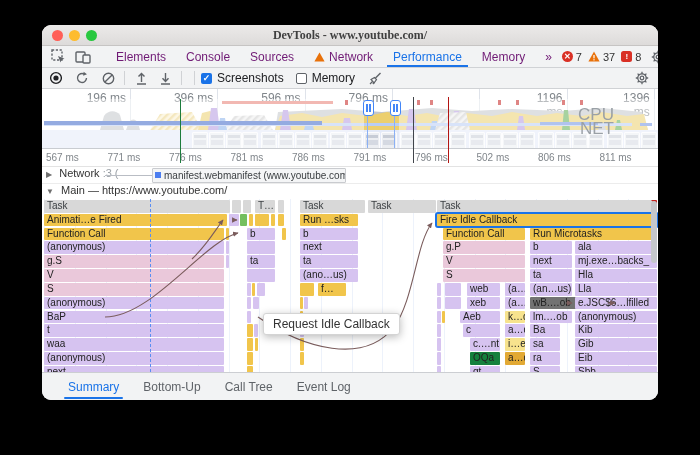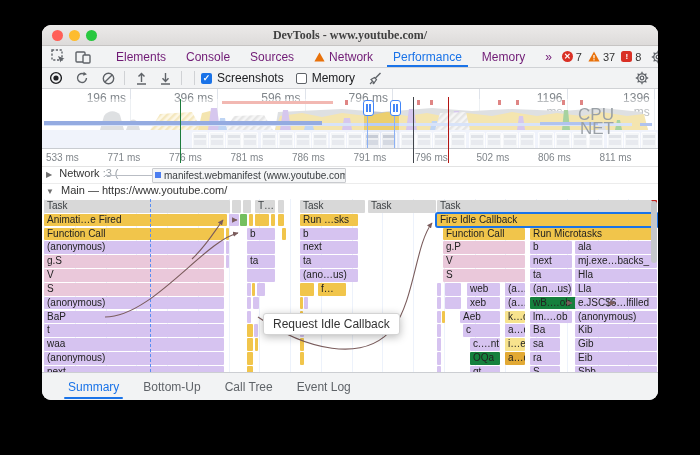--- a/index.html
+++ b/index.html
@@ -426,21 +426,21 @@
           <b></b>
           <b></b>
         </div>
   </div>
 
   <div class="marker" style="left:138px;top:74px;height:64px;background:#1c7c3c;"></div>
   <div class="marker" style="left:371px;top:72px;height:66px;background:#41454b;"></div>
   <div class="marker" style="left:406px;top:72px;height:66px;background:#b31412;"></div>
 
   <div id="ruler">
-        <span class="r-tick" style="left: 4px;">533 ms</span>
+        <span class="r-tick" style="left: 4px;">567 ms</span>
         <span class="r-tick" style="left: 65.5px;">771 ms</span>
         <span class="r-tick" style="left: 127px;">776 ms</span>
         <span class="r-tick" style="left: 188.5px;">781 ms</span>
         <span class="r-tick" style="left: 250px;">786 ms</span>
         <span class="r-tick" style="left: 311.5px;">791 ms</span>
         <span class="r-tick" style="left: 373px;">796 ms</span>
         <span class="r-tick" style="left: 434.5px;">502 ms</span>
         <span class="r-tick" style="left: 496px;">806 ms</span>
         <span class="r-tick" style="left: 557.5px;">811 ms</span>
       </div>
@@ -543,21 +543,21 @@
           <div class="bar" style="left: 533px; top: 83.92px; width: 82px; background: rgb(214, 195, 240);">Lla</div>
           <div class="bar" style="left: 2px; top: 97.74px; width: 180px; background: rgb(214, 195, 240);">(anonymous)</div>
           <div class="bar" style="left: 205px; top: 97.74px; width: 4px; background: rgb(214, 195, 240);"></div>
           <div class="bar" style="left: 211px; top: 97.74px; width: 6px; background: rgb(214, 195, 240);"></div>
           <div class="bar" style="left: 258px; top: 97.74px; width: 3px; background: rgb(241, 197, 75);"></div>
           <div class="bar" style="left: 262px; top: 97.74px; width: 4px; background: rgb(214, 195, 240);"></div>
           <div class="bar" style="left: 395px; top: 97.74px; width: 4px; background: rgb(214, 195, 240);"></div>
           <div class="bar" style="left: 403px; top: 97.74px; width: 16px; background: rgb(214, 195, 240);"></div>
           <div class="bar" style="left: 425px; top: 97.74px; width: 33px; background: rgb(214, 195, 240);">xeb</div>
           <div class="bar" style="left: 463px; top: 97.74px; width: 20px; background: rgb(214, 195, 240);">(a…)</div>
-          <div class="bar" style="left: 488px; top: 97.74px; width: 60px; background: #15803d;">wB.…ob</div>
+          <div class="bar" style="left: 488px; top: 97.74px; width: 60px; background: #737373;">wB.…ob</div>
           <div class="bar" style="left: 533px; top: 97.74px; width: 82px; background: rgb(214, 195, 240);">e.JSC$6…lfilled</div>
           <div class="bar" style="left: 2px; top: 111.56px; width: 180px; background: rgb(214, 195, 240);">BaP</div>
           <div class="bar" style="left: 205px; top: 111.56px; width: 4px; background: rgb(214, 195, 240);"></div>
           <div class="bar" style="left: 258px; top: 111.56px; width: 3px; background: rgb(241, 197, 75);"></div>
           <div class="bar" style="left: 395px; top: 111.56px; width: 4px; background: rgb(214, 195, 240);"></div>
           <div class="bar" style="left: 400px; top: 111.56px; width: 3px; background: rgb(241, 197, 75);"></div>
           <div class="bar" style="left: 418px; top: 111.56px; width: 40px; background: rgb(214, 195, 240);">Aeb</div>
           <div class="bar" style="left: 463px; top: 111.56px; width: 20px; background: rgb(247, 227, 141);">k…d</div>
           <div class="bar" style="left: 488px; top: 111.56px; width: 42px; background: rgb(214, 195, 240);">lm.…ob</div>
           <div class="bar" style="left: 533px; top: 111.56px; width: 82px; background: rgb(214, 195, 240);">(anonymous)</div>

